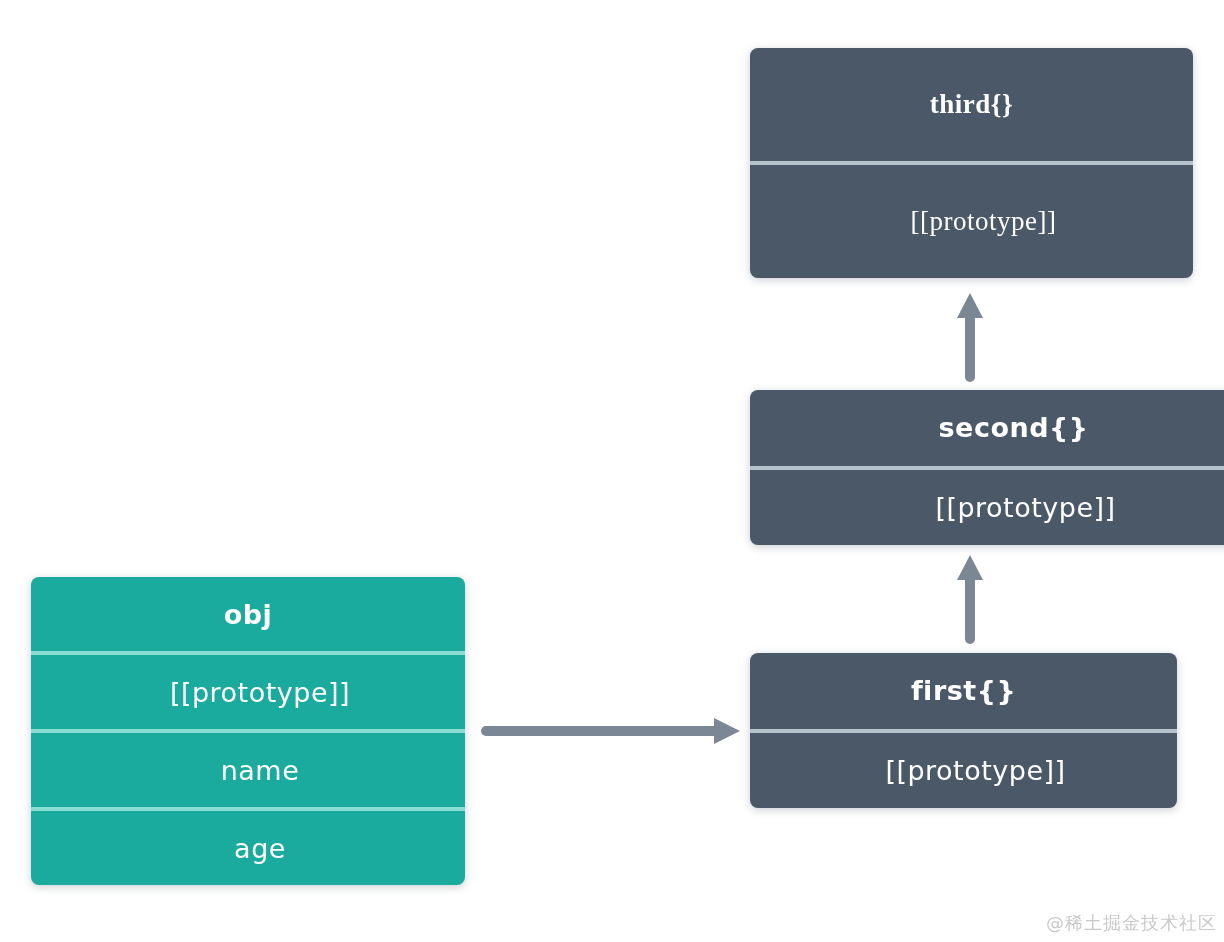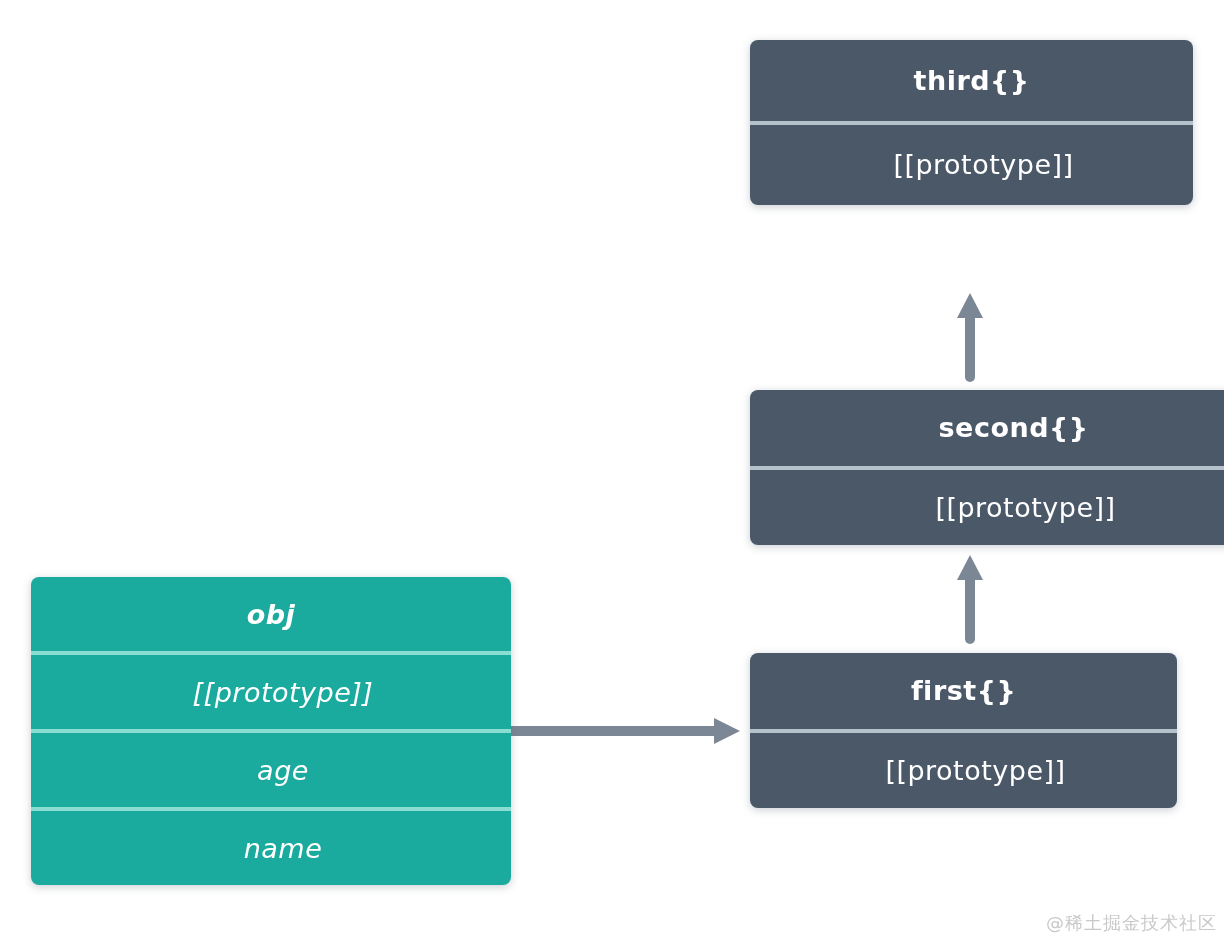--- a/index.html
+++ b/index.html
@@ -94,37 +94,37 @@
     <g>
       <line x1="970" y1="639" x2="970" y2="577"></line>
       <polygon points="957,580 983,580 970,555"></polygon>
     </g>
     <g>
       <line x1="970" y1="377" x2="970" y2="315"></line>
       <polygon points="957,318 983,318 970,293"></polygon>
     </g>
   </svg>
 
-  <div class="node node--slate" style="left:750px; top:40px; width:443px; height:165px;">
+  <div class="node node--slate" style="left:750px; top:48px; width:443px; height:230px;font-family:Liberation Serif, serif;">
     <div class="node-title">third{}</div>
     <div class="node-row">[[prototype]]</div>
   </div>
 
   <div class="node node--slate" style="left:750px; top:390px; width:527px; height:155px;">
     <div class="node-title">second{}</div>
     <div class="node-row">[[prototype]]</div>
   </div>
 
   <div class="node node--slate" style="left:750px; top:653px; width:427px; height:155px;">
     <div class="node-title">first{}</div>
     <div class="node-row">[[prototype]]</div>
   </div>
 
-  <div class="node node--teal" style="left:31px; top:577px; width:480px; height:308px;font-style:italic;">
+  <div class="node node--teal" style="left:31px; top:577px; width:434px; height:308px;">
     <div class="node-title">obj</div>
     <div class="node-row">[[prototype]]</div>
+    <div class="node-row">name</div>
     <div class="node-row">age</div>
-    <div class="node-row">name</div>
   </div>
 
   <div class="watermark">@稀土掘金技术社区</div>
 
 </div>
 
 </body></html>

